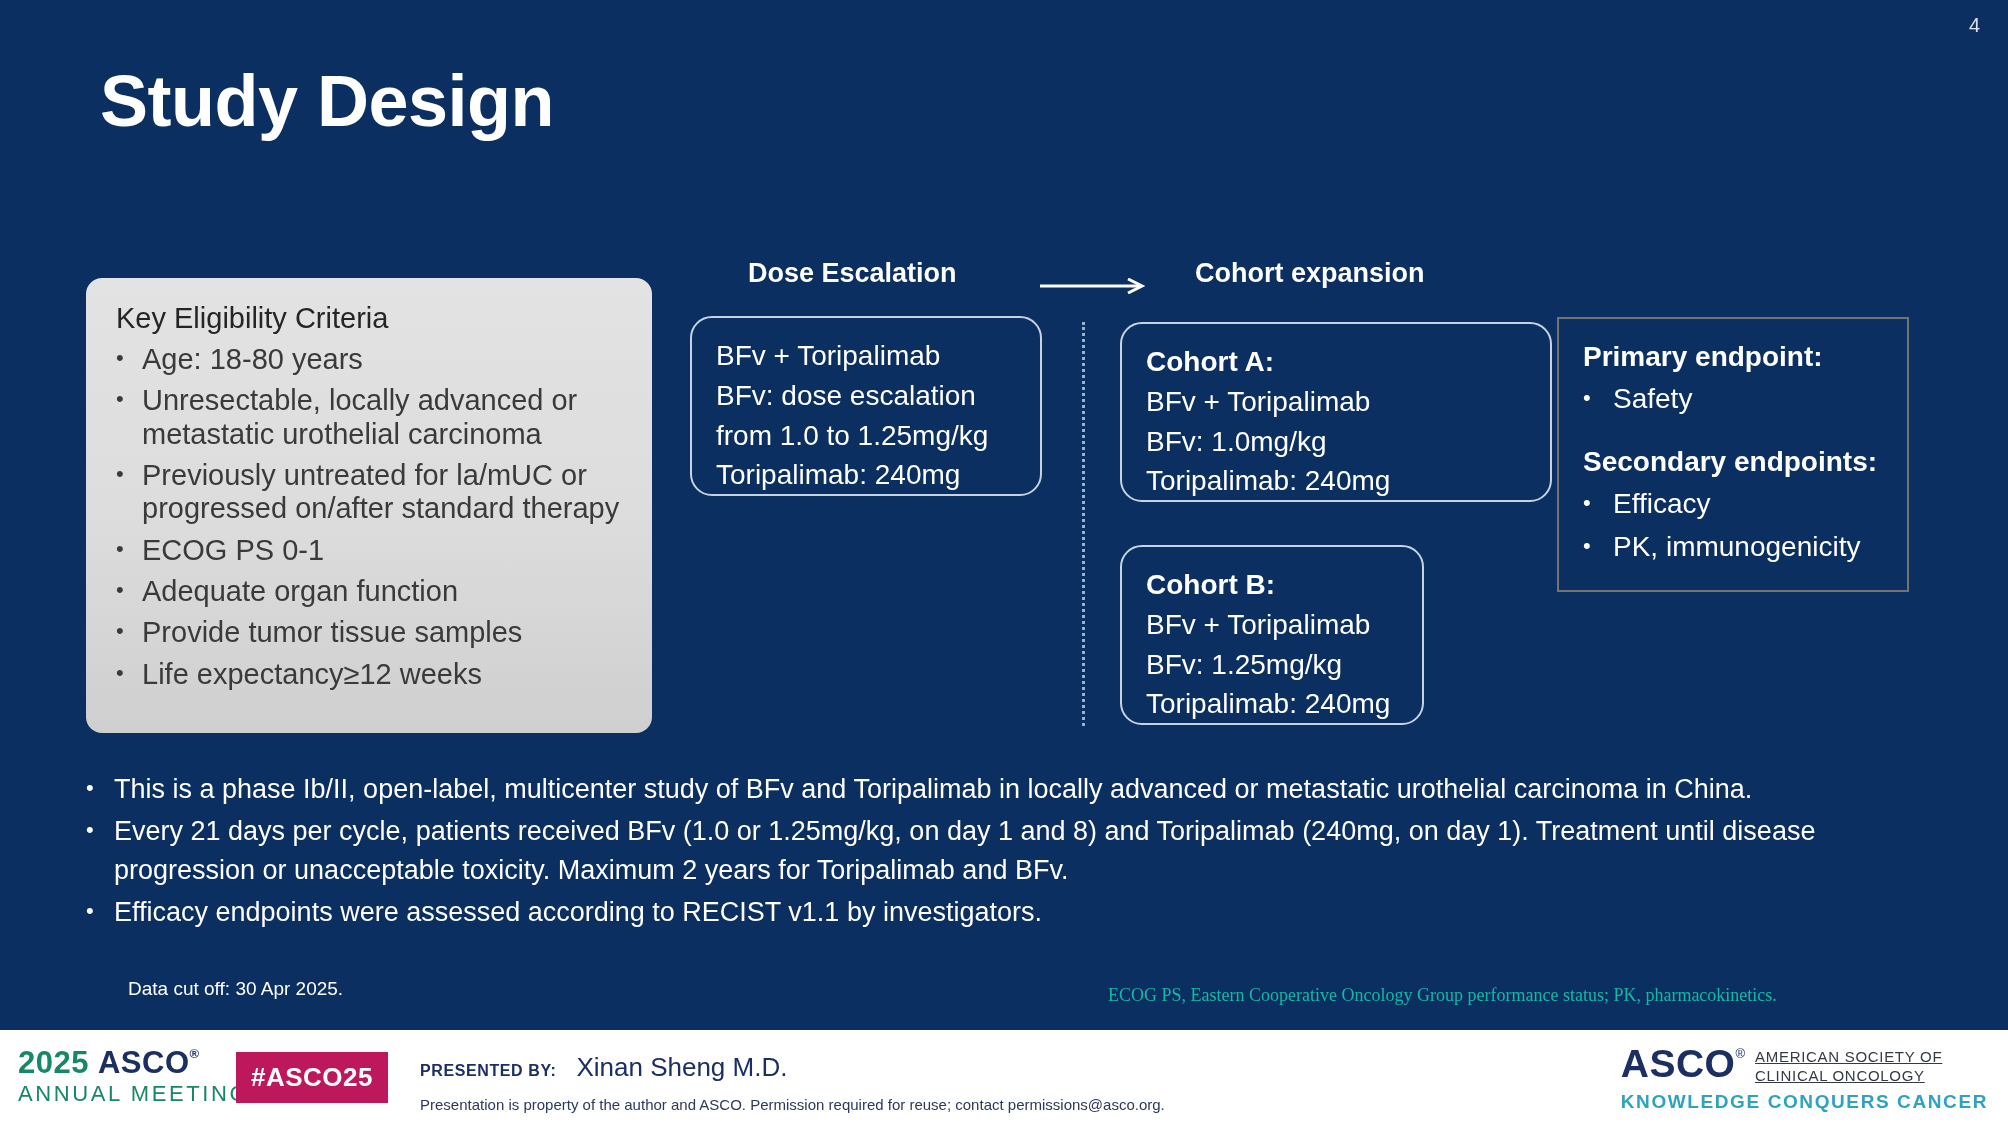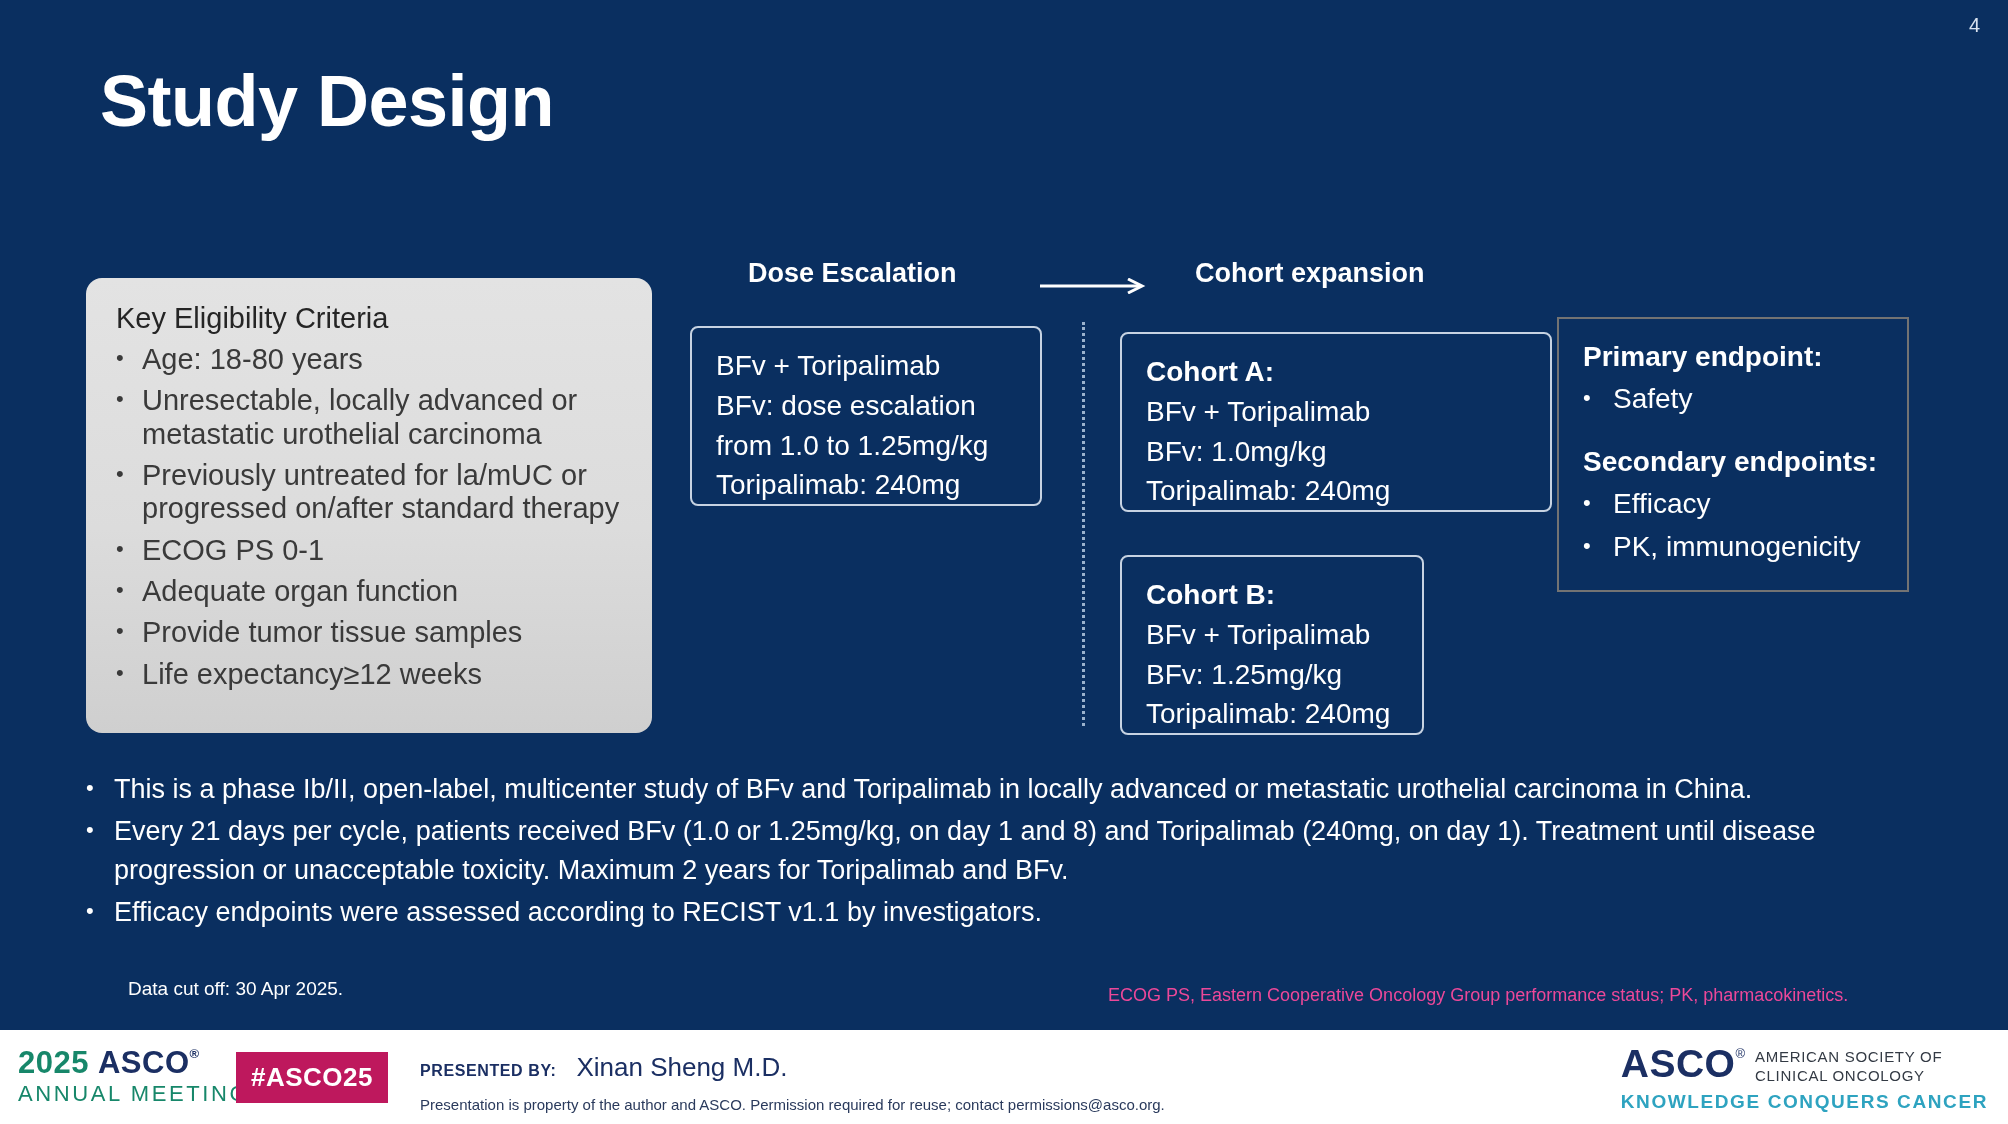--- a/index.html
+++ b/index.html
@@ -100,27 +100,26 @@
     flex: 0 0 26px;
     font-size: 22px;
     line-height: 1.4;
   }
   .elig-text { flex: 1; }
 
   
   .tx-box {
     position: absolute;
     border: 2px solid #c7d3e2;
-    border-radius: 8px;
+    border-radius: 22px;
     box-sizing: border-box;
     padding: 18px 24px;
     color: #ffffff;
     font-size: 28px;
     line-height: 1.42;
-    margin-top: 10px;
   }
   .tx-head {
     font-weight: bold;
   }
   #dose-escalation-box {
     left: 690px;
     top: 316px;
     width: 352px;
     height: 180px;
   }
@@ -206,21 +205,22 @@
     left: 128px;
     top: 978px;
     font-size: 19px;
     color: #ffffff;
   }
   #footnote-right {
     position: absolute;
     left: 1108px;
     top: 985px;
     font-size: 18px;
-    color: #ec4899;
+    color: #14b8a6;
+    font-family: Liberation Serif, serif;
   }
 
   
   #footer {
     position: absolute;
     left: 0;
     bottom: 0;
     width: 2008px;
     height: 94px;
     background: #ffffff;
@@ -313,20 +313,21 @@
     color: #1b2f63;
     margin-top: 2px;
   }
   #asco-brand-sub {
     font-size: 15px;
     color: #333a44;
     letter-spacing: 0.7px;
     line-height: 1.28;
     margin-left: 10px;
     margin-top: 3px;
+    text-decoration: underline;
   }
   #asco-tagline {
     font-size: 19px;
     color: #2ea3c0;
     letter-spacing: 1.6px;
     font-weight: bold;
     margin-top: 6px;
     white-space: nowrap;
   }
 </style>

